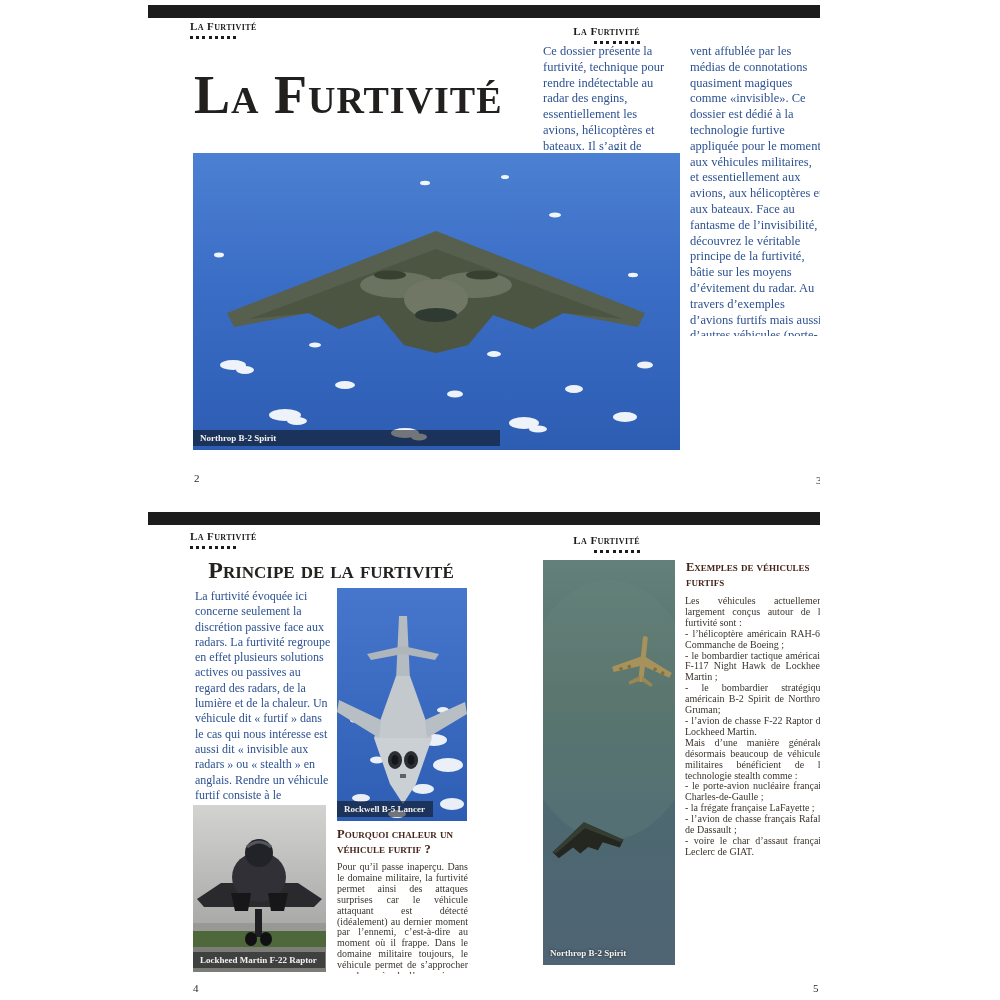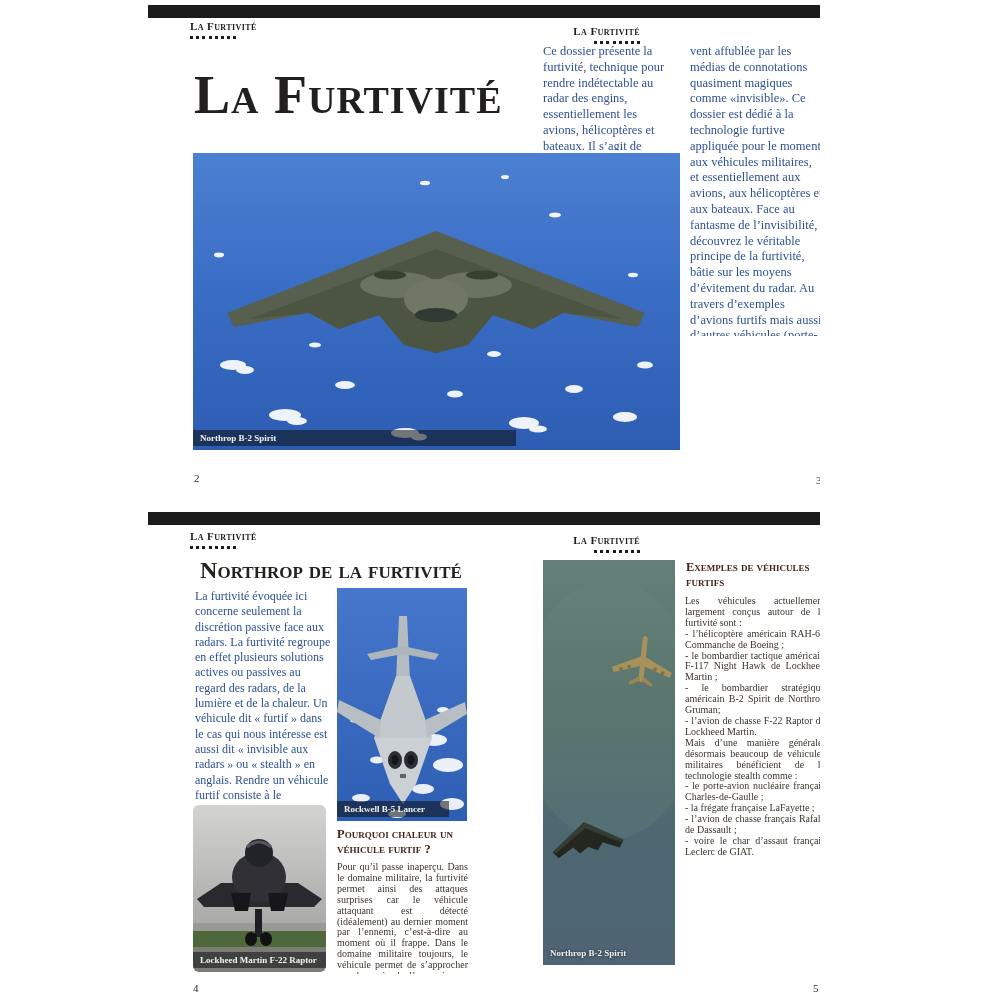--- a/index.html
+++ b/index.html
@@ -12,21 +12,21 @@
   .brandbox-r{text-align:right;}
   .brandbox-r .dots{margin-left:auto;}
   .bigtitle{font-variant:small-caps;font-size:54px;line-height:50px;letter-spacing:1px;color:var(--title_ink,#21201e);white-space:nowrap;}
   .sectiontitle{font-variant:small-caps;font-size:24px;line-height:26px;color:#24221f;text-align:center;white-space:nowrap;}
   .introcol{font-size:12.5px;line-height:15.8px;color:var(--intro_blue,#2d5191);overflow:hidden;}
   .leadcol{font-size:12px;line-height:15.3px;color:var(--intro_blue,#2d5191);overflow:hidden;}
   .bodycol{font-size:10px;line-height:10.9px;color:var(--body_ink,#3b342c);text-align:justify;overflow:hidden;}
   .prelines{white-space:pre-line;}
   .subhead{font-variant:small-caps;font-weight:bold;font-size:12.5px;line-height:14.5px;color:var(--heading_brown,#46251b);}
   .caption{position:absolute;left:0;bottom:4px;color:#f4f2ee;font-size:9px;font-weight:bold;
-           line-height:16px;padding:0 24px 0 7px;background:rgba(12,14,18,.55);white-space:nowrap;}
+           line-height:16px;padding:0 8px 0 7px;background:rgba(12,14,18,.55);white-space:nowrap;}
   .caption.nobg{background:transparent;text-shadow:0 0 3px rgba(0,0,0,.7);}
   .pagenum{font-size:11px;color:#2a2a2a;}
   .imgframe{position:absolute;overflow:hidden;}
   svg{display:block;}
 </style>
 </head>
 <body>
 
 <div class="canvas">
 
@@ -103,25 +103,25 @@
 
     <div class="abs" style="left:190px;top:531px;">
       <div class="brand">La Furtivité</div>
       <div class="dots"></div>
     </div>
     <div class="abs brandbox-r" style="right:180px;top:535px;">
       <div class="brand">La Furtivité</div>
       <div class="dots"></div>
     </div>
 
-    <h2 class="abs sectiontitle" style="left:195px;top:557px;width:272px;margin:0;">Northrop de la furtivité</h2>
+    <h2 class="abs sectiontitle" style="left:195px;top:557px;width:272px;margin:0;">Principe de la furtivité</h2>
 
     <div class="abs leadcol" style="left:195px;top:589px;width:137px;height:213px;">La furtivité évoquée ici concerne seulement la discrétion passive face aux radars. La furtivité regroupe en effet plusieurs solutions actives ou passives au regard des radars, de la lumière et de la chaleur. Un véhicule dit « furtif » dans le cas qui nous intéresse est aussi dit « invisible aux radars » ou « stealth » en anglais. Rendre un véhicule furtif consiste à le dissimuler complètement ou partiellement aux opérateurs radar.</div>
 
-    <div class="imgframe" style="left:193px;top:805px;width:133px;height:167px;border-radius:6px;">
+    <div class="imgframe" style="left:193px;top:805px;width:133px;height:167px;">
       <svg width="133" height="167" viewBox="0 0 133 167">
         <defs>
           <linearGradient id="sky2" x1="0" y1="0" x2="0" y2="1">
             <stop offset="0" stop-color="#d3d3d1"></stop>
               <stop offset="1" stop-color="#a6a6a4"></stop>
           </linearGradient>
         </defs>
         <rect width="133" height="130" fill="url(#sky2)"></rect>
         <rect y="118" width="133" height="10" fill="#8e8e8a" opacity="0.6"></rect>
         <rect y="126" width="133" height="18" fill="#4f683b"></rect>

